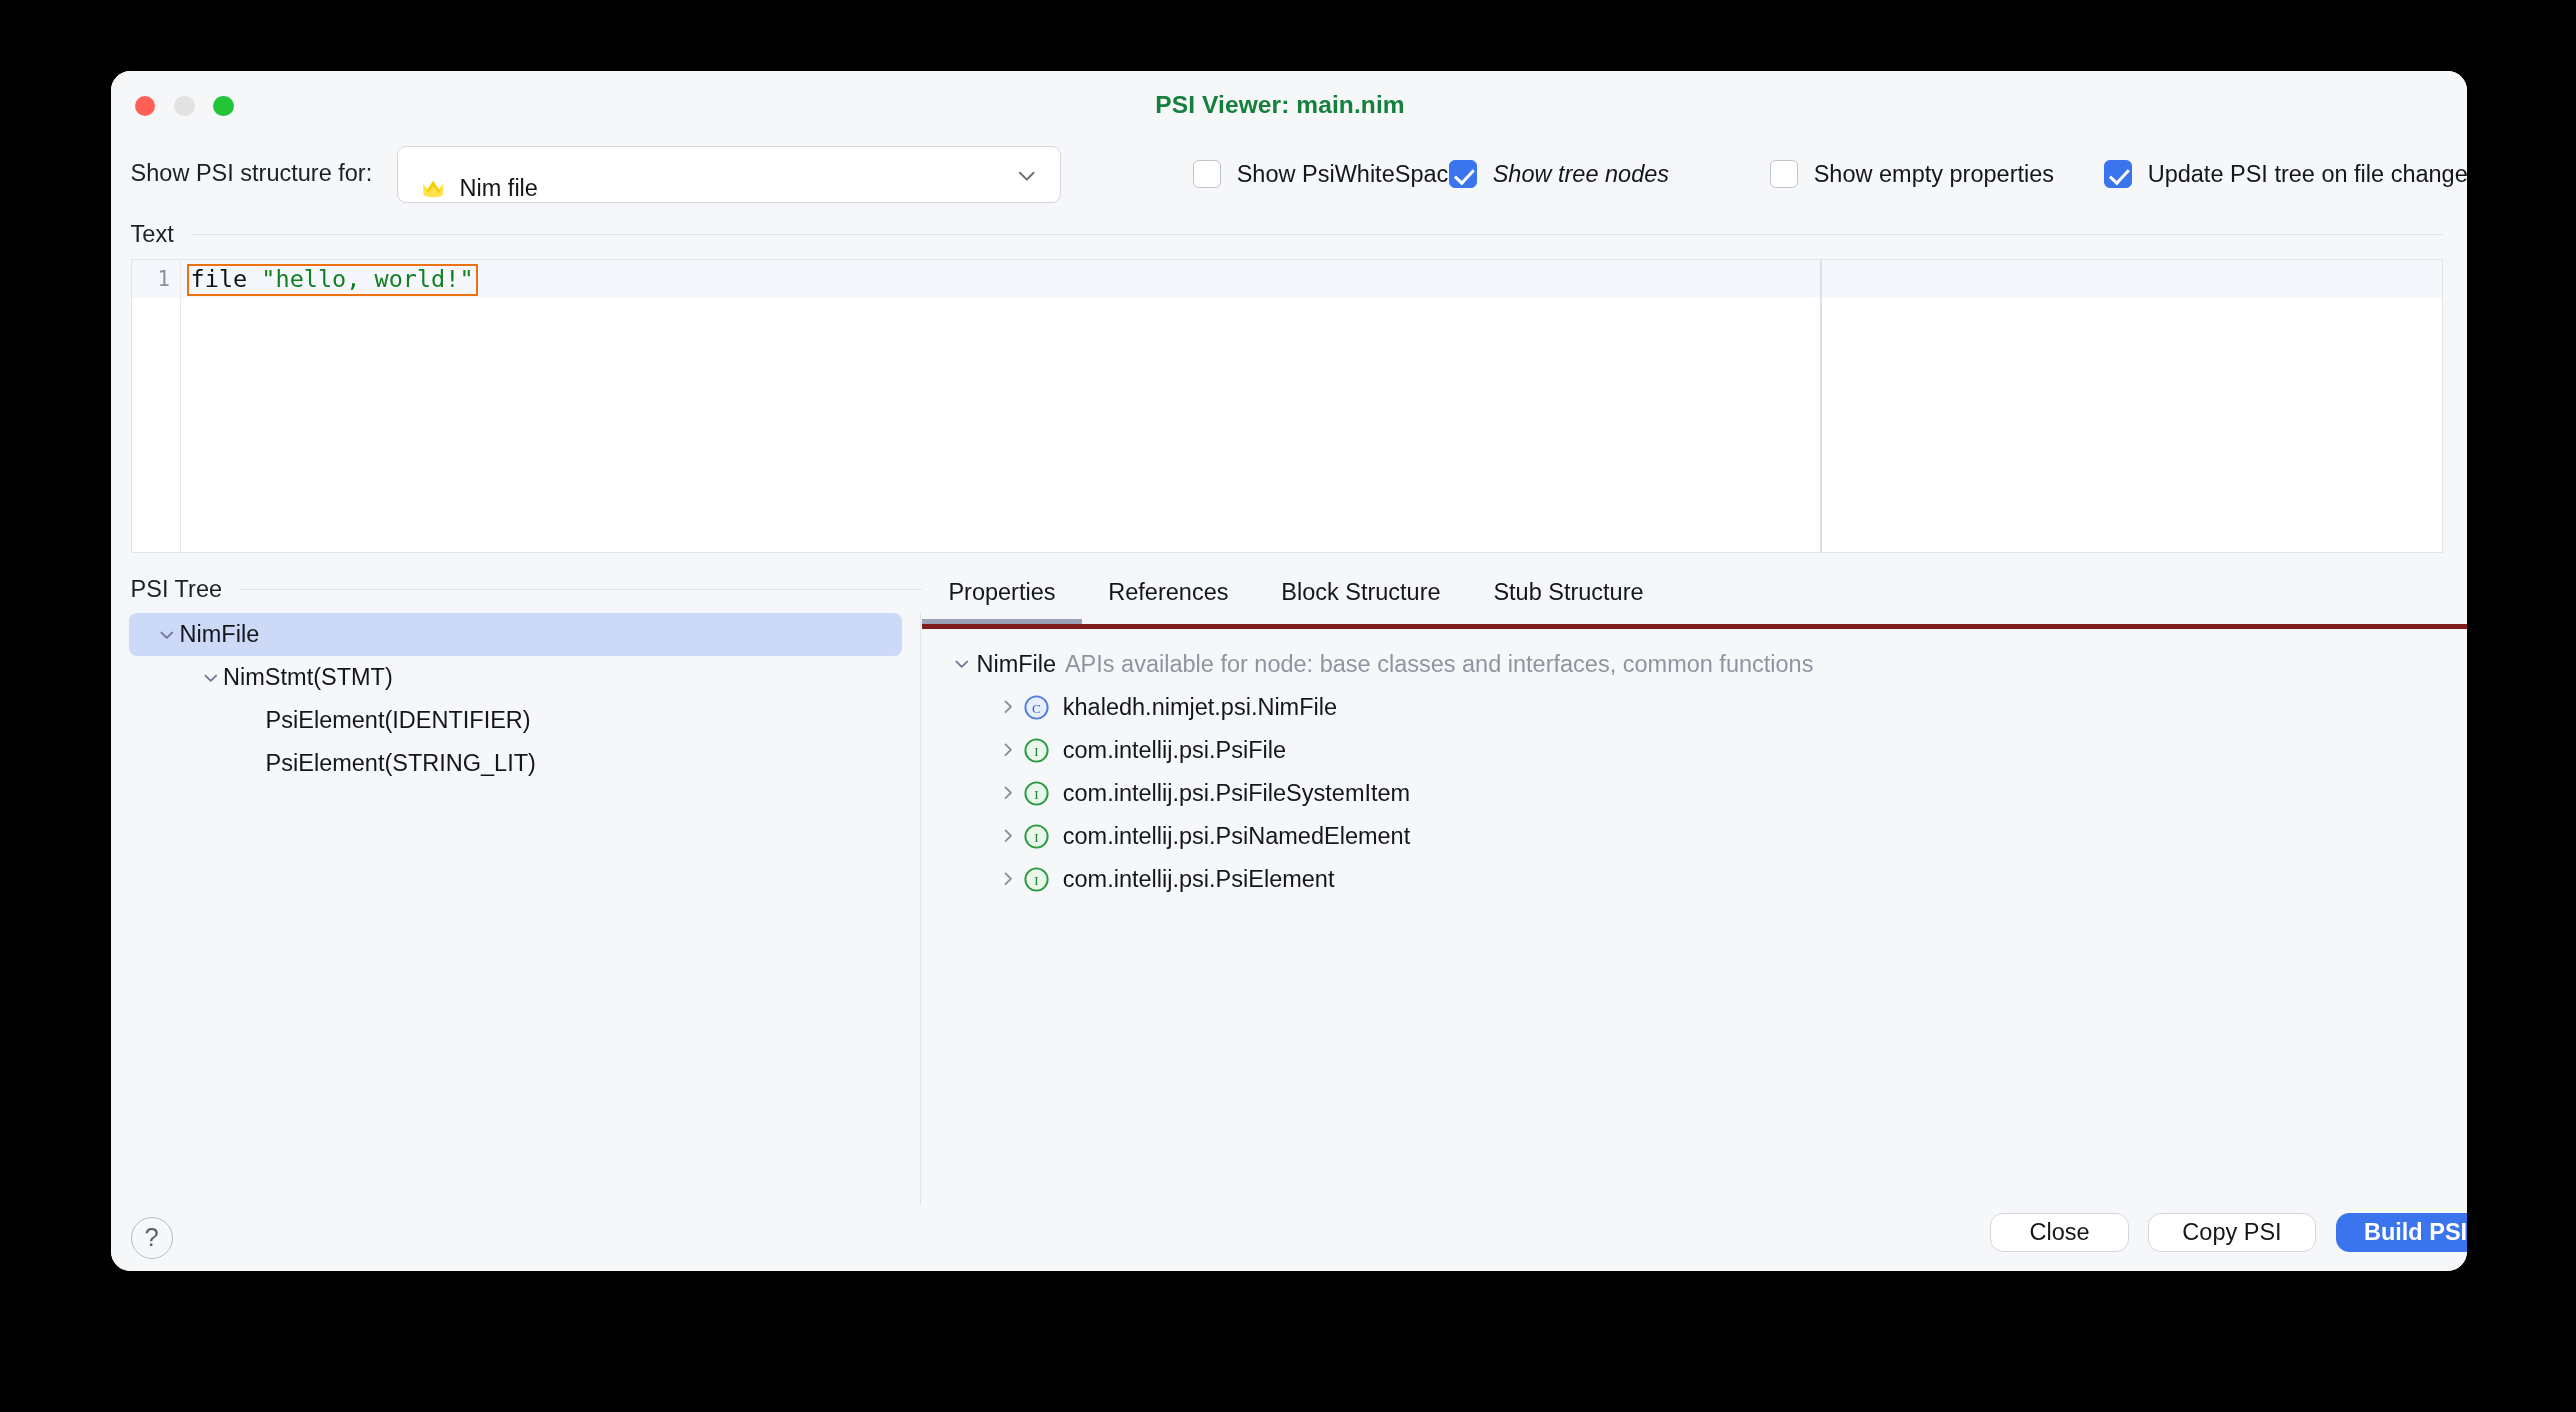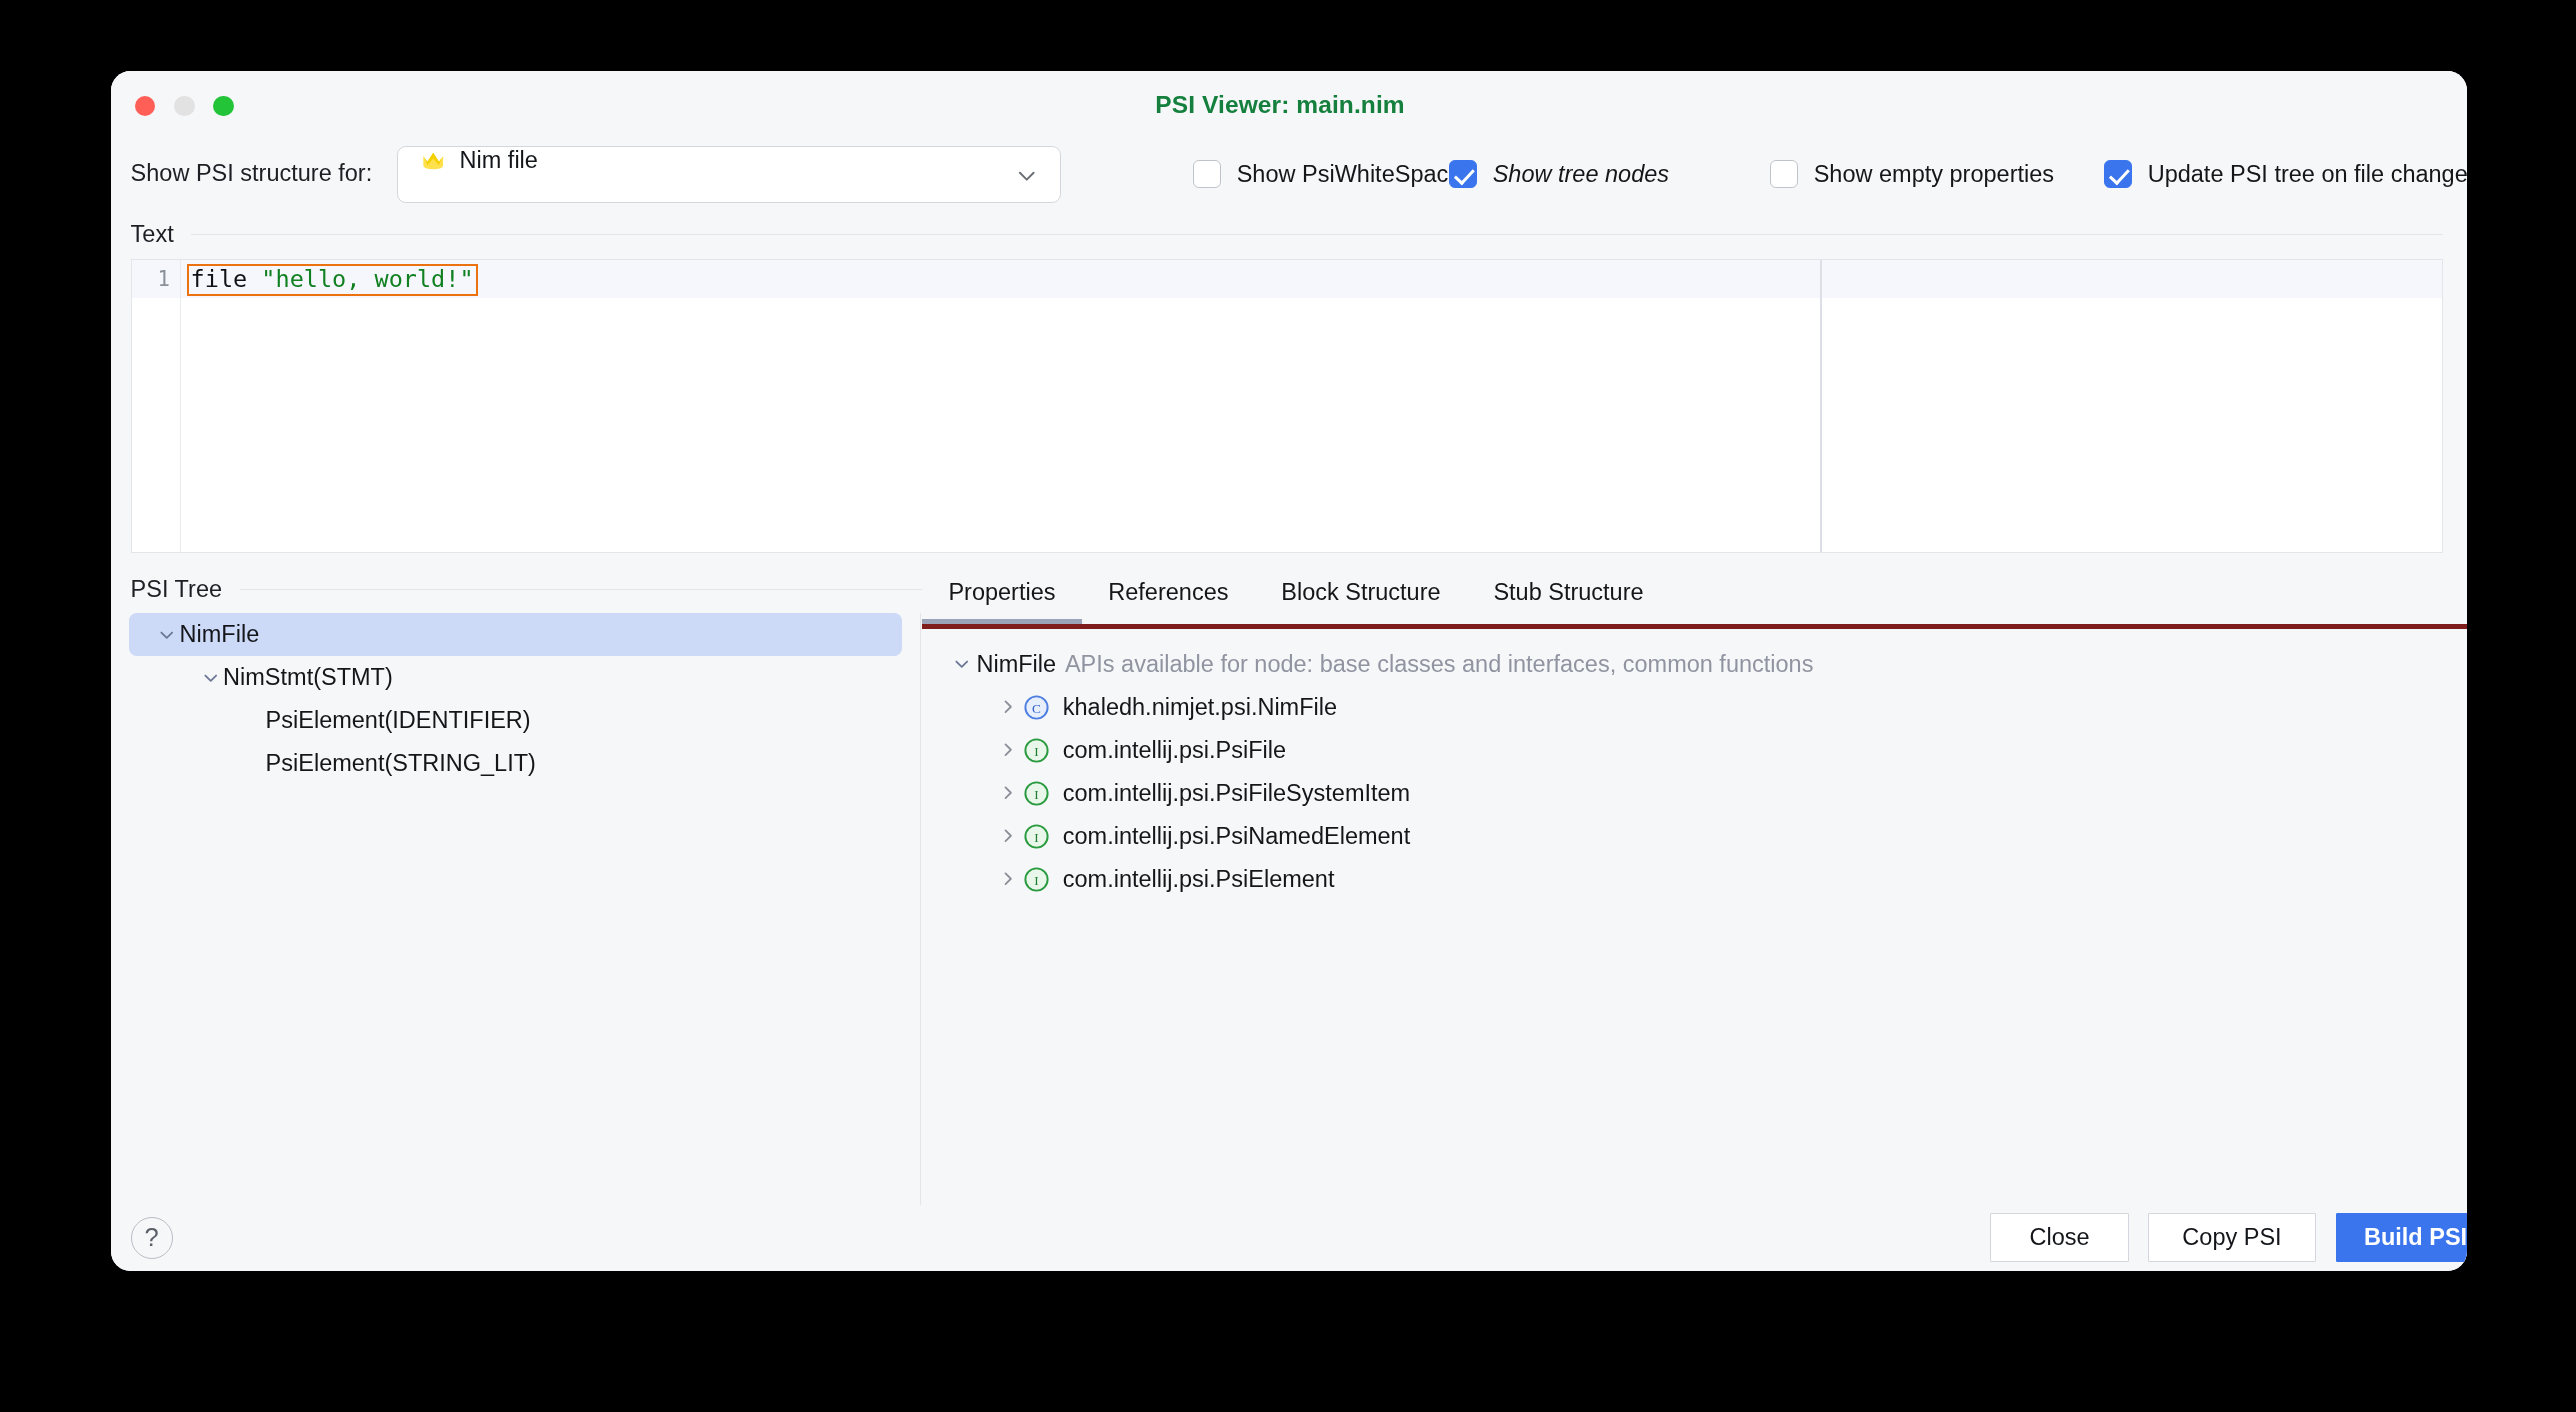--- a/index.html
+++ b/index.html
@@ -46,21 +46,21 @@
   #psi-structure-label {
     position: absolute; left: 19.6px; top: 21.5px;
     font-size: 23.5px; color: #1c1f24;
   }
   #file-type-select {
     position: absolute; left: 286px; top: 7.8px;
     width: 664px; height: 57px;
     background: #ffffff;
     border: 1.6px solid #d3d6dc;
     border-radius: 8.8px;
-    display: flex; align-items: flex-start;
+    display: flex; align-items: flex-end;
   }
   #nim-icon { margin-left: 21.5px; width: 26.4px; height: 26.4px; flex: 0 0 auto; }
   #file-type-label { margin-left: 13.7px; font-size: 23.5px; color: #14161a; }
   #select-chevron { position: absolute; right: 21.5px; top: 17.6px; }
 
   .checkbox-group {
     position: absolute; top: 7.8px; height: 57px;
     display: flex; align-items: center;
   }
   .cb-box {
@@ -200,22 +200,22 @@
   }
   #help-button {
     position: absolute; left: 19.6px; top: 11.8px;
     width: 42px; height: 42px; border-radius: 50%;
     border: 1.8px solid #b8bcc4; background: #f6f7f9;
     display: flex; align-items: center; justify-content: center;
     font-size: 25.5px; color: #5b6069;
   }
   .btn {
     position: absolute; top: 7.8px;
-    height: 49px;
-    border-radius: 1px;
+    height: 39px;
+    border-radius: 13px;
     display: flex; align-items: center; justify-content: center;
     font-size: 23.5px;
     padding: 0 21.5px;
   }
   .btn.secondary {
     background: #ffffff; border: 1.6px solid #d3d6dc; color: #14161a;
   }
   .btn.primary {
     background: #3b75ed; border: 1.6px solid #3b75ed; color: #ffffff;
     font-weight: bold;

